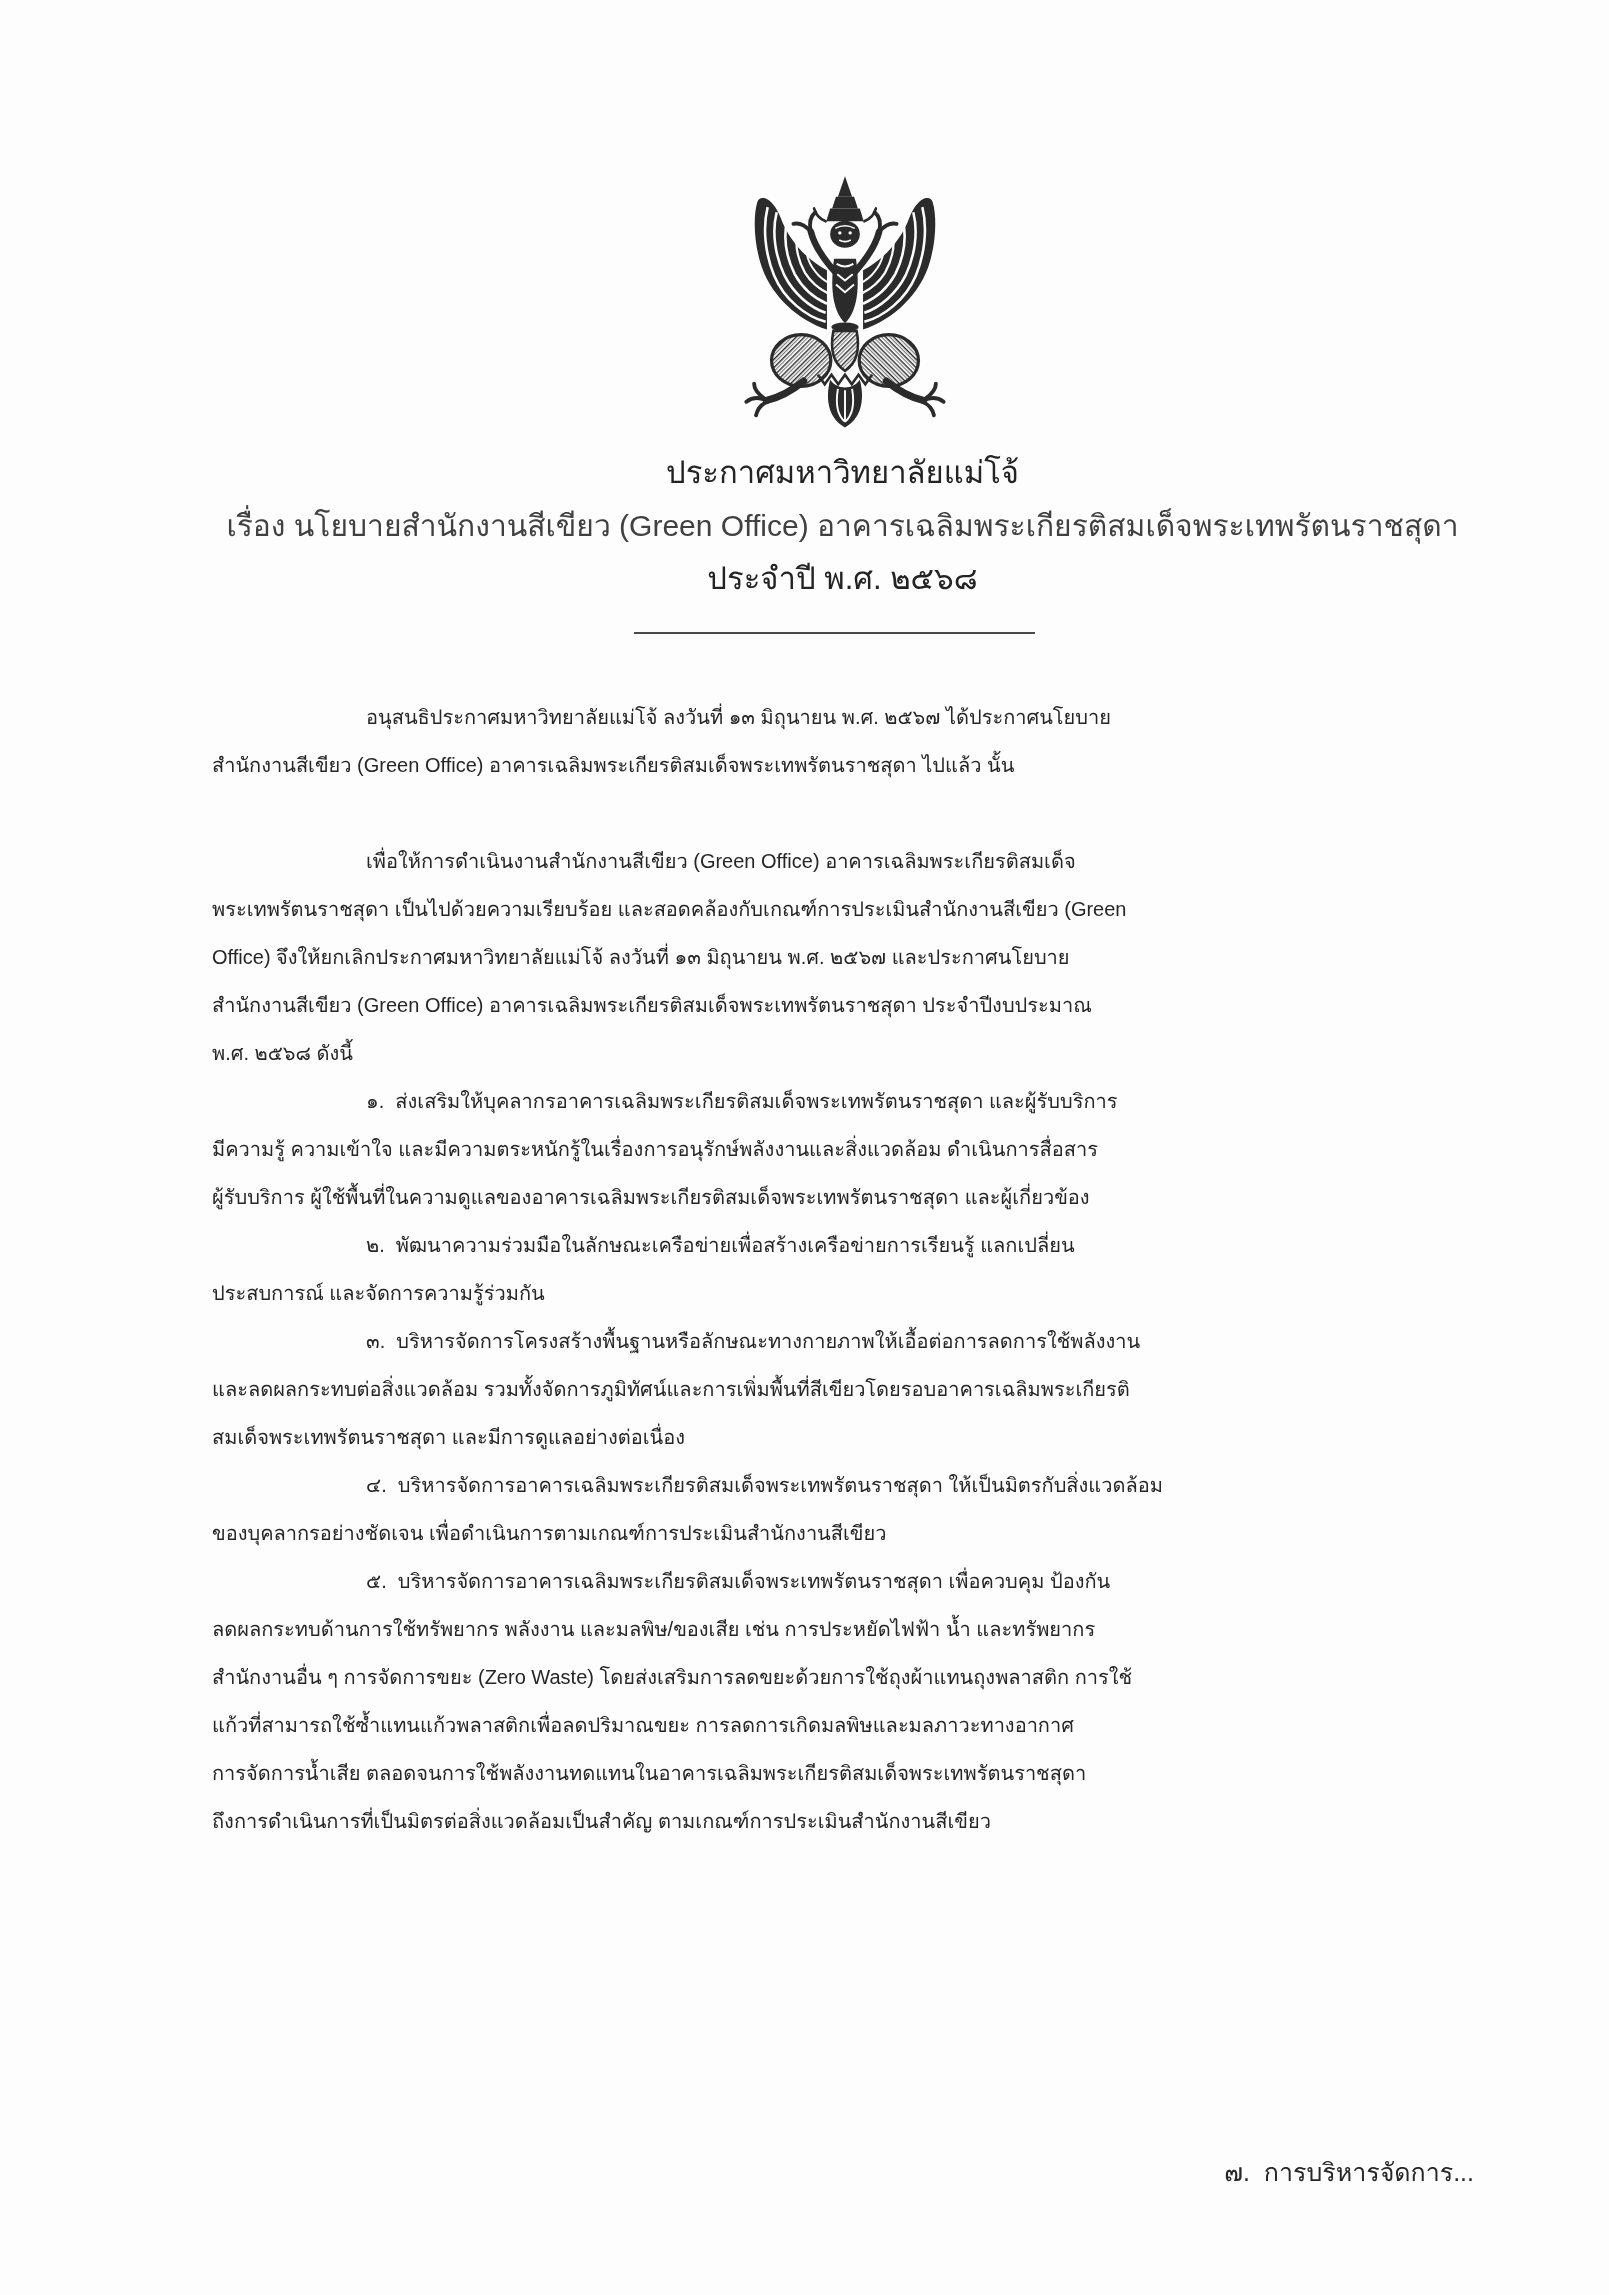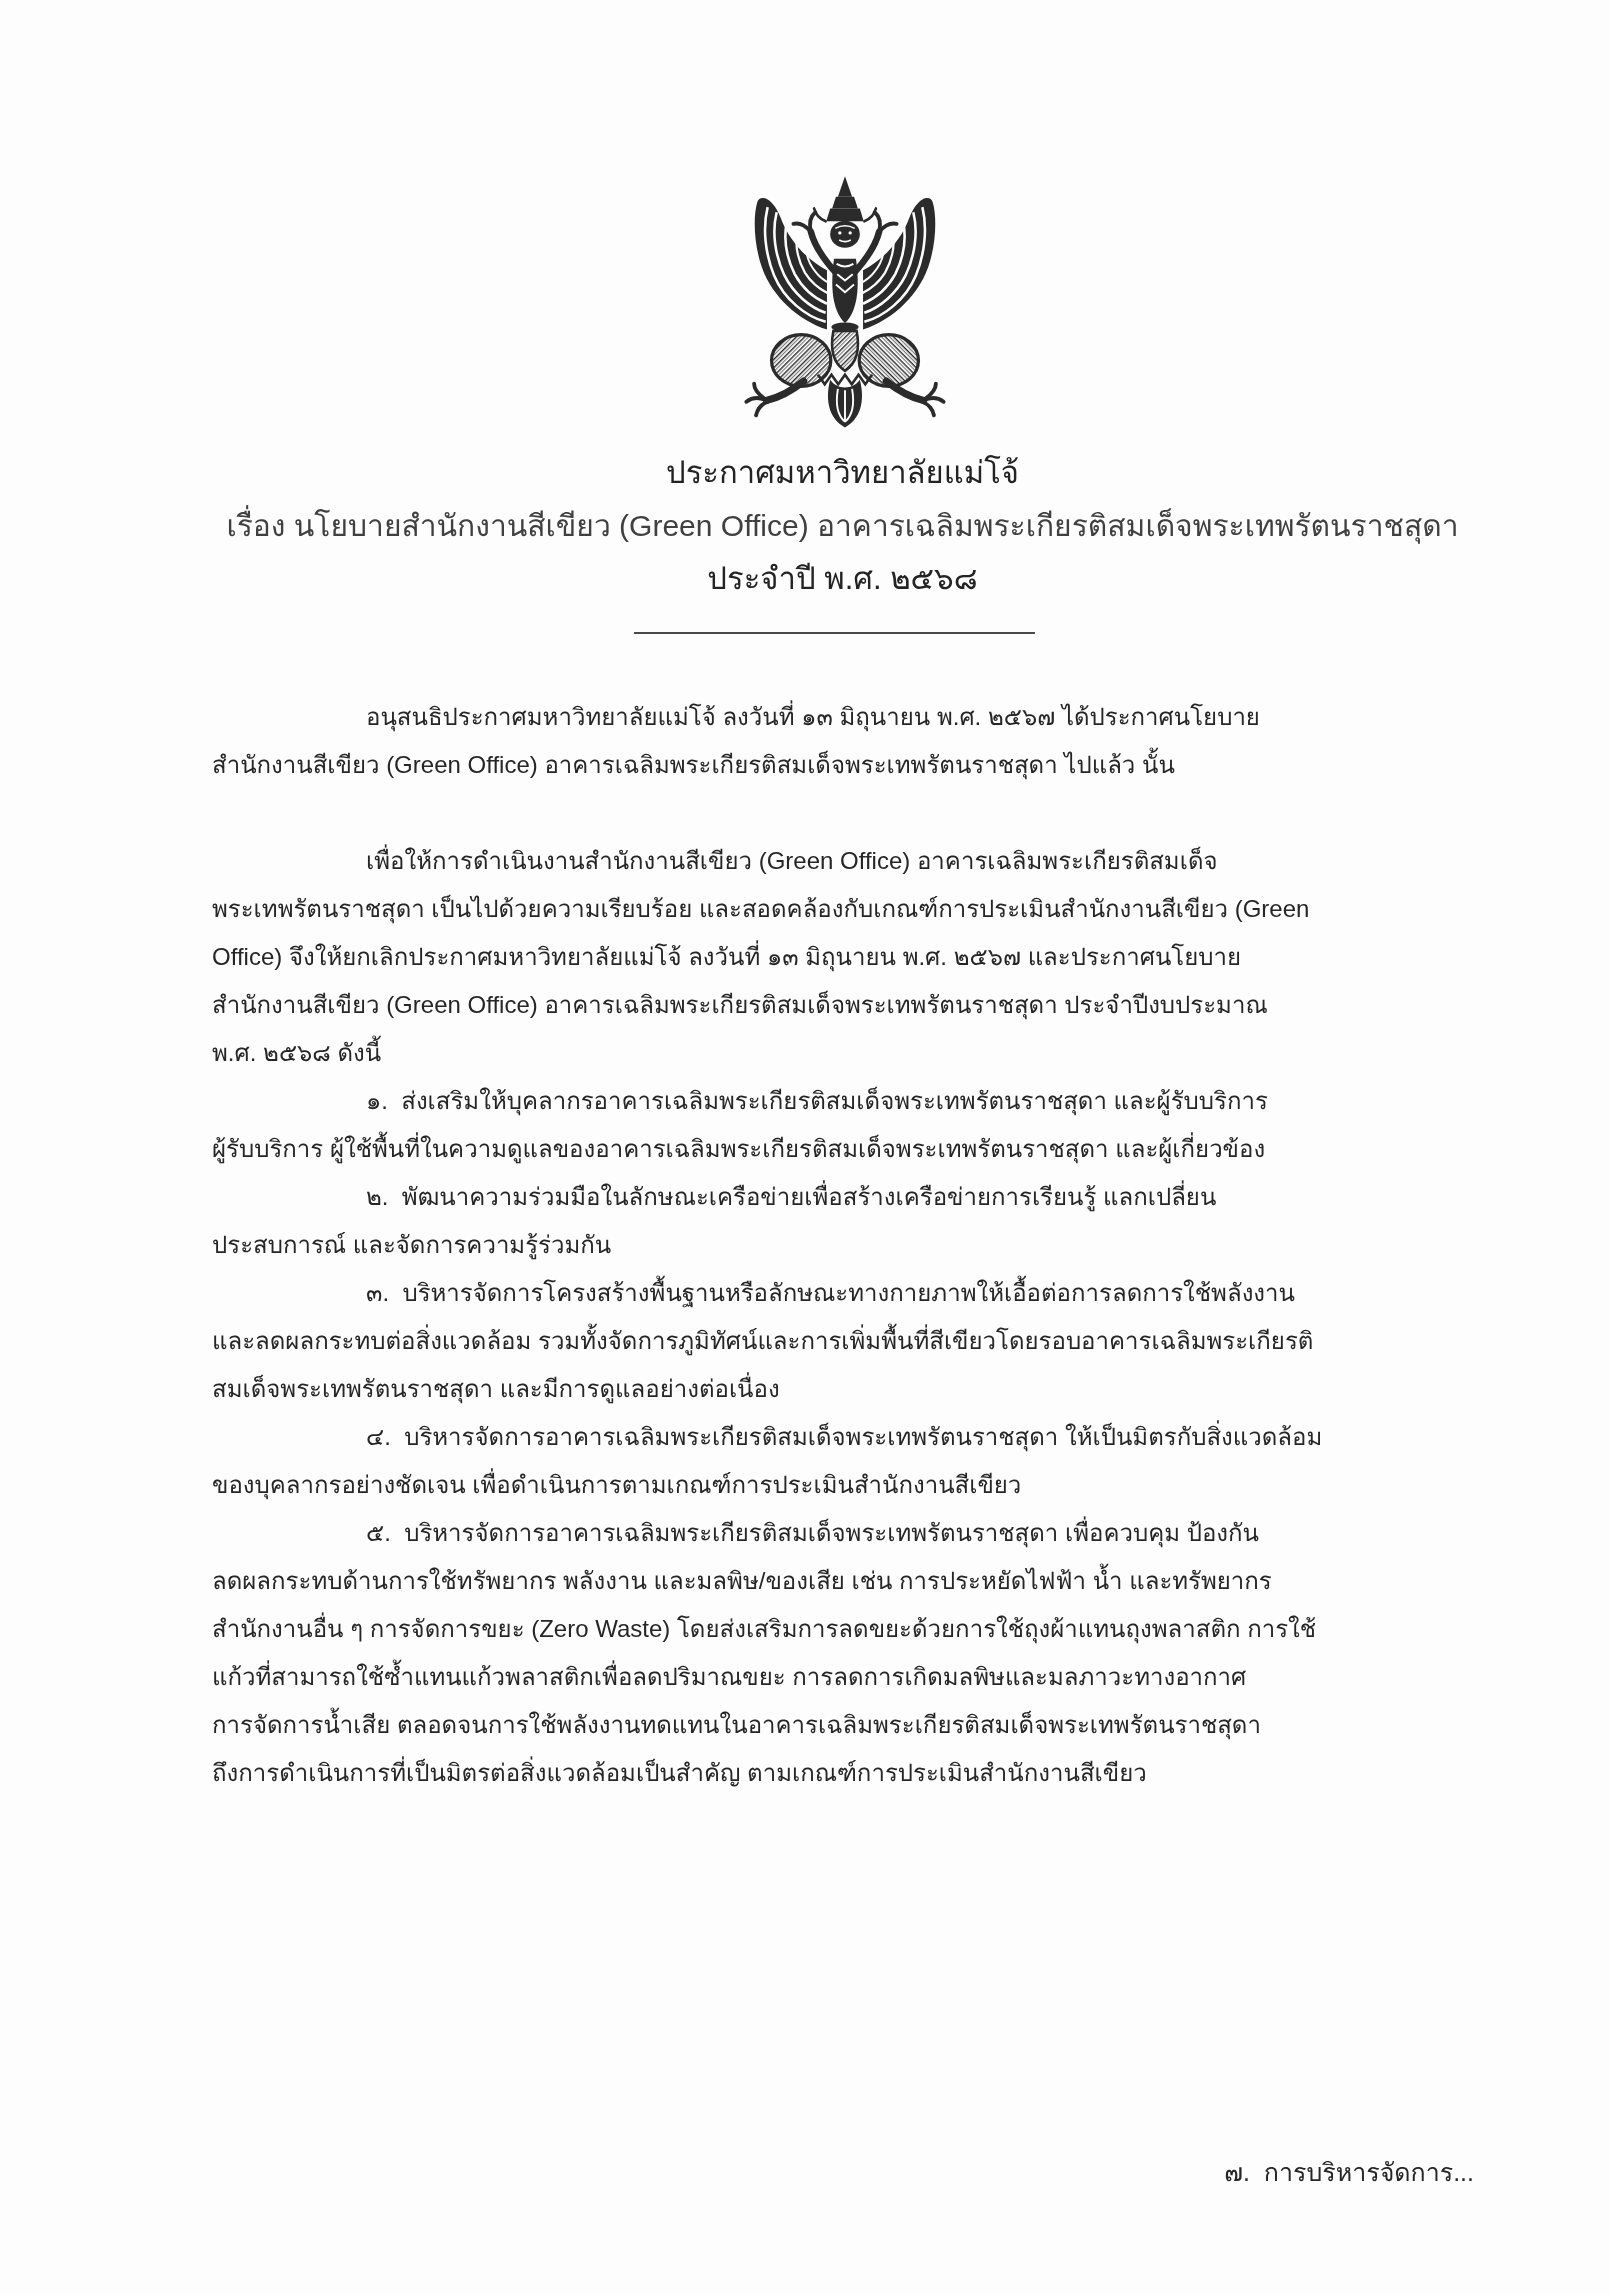--- a/index.html
+++ b/index.html
@@ -30,21 +30,21 @@
   .title-line2 {
     font-size: 30px; line-height: 53px; white-space: pre; color: #404040;
   }
   .divider {
     position: absolute; left: 634px; top: 632px;
     width: 401px; height: 2px; background: #4a4a4a;
   }
   .body-text {
     position: absolute; left: 212px; top: 693px;
     width: 1269px;
-    font-size: 24px; color: #262626;
+    font-size: 20px; color: #262626;
   }
   .line {
     height: 48px; line-height: 48px;
     white-space: pre;
   }
   .line.indent { padding-left: 154px; }
   .line.spacer { }
   .footer-note {
     position: absolute; right: 136px; top: 2152px;
     font-size: 25px; line-height: 40px; white-space: pre; color: #262626;
@@ -117,20 +117,21 @@
 
   <div class="line indent">อนุสนธิประกาศมหาวิทยาลัยแม่โจ้ ลงวันที่ ๑๓ มิถุนายน พ.ศ. ๒๕๖๗ ได้ประกาศนโยบาย</div>
       <div class="line">สำนักงานสีเขียว (Green Office) อาคารเฉลิมพระเกียรติสมเด็จพระเทพรัตนราชสุดา ไปแล้ว นั้น</div>
       <div class="line spacer"></div>
       <div class="line indent">เพื่อให้การดำเนินงานสำนักงานสีเขียว (Green Office) อาคารเฉลิมพระเกียรติสมเด็จ</div>
       <div class="line">พระเทพรัตนราชสุดา เป็นไปด้วยความเรียบร้อย และสอดคล้องกับเกณฑ์การประเมินสำนักงานสีเขียว (Green</div>
       <div class="line">Office) จึงให้ยกเลิกประกาศมหาวิทยาลัยแม่โจ้ ลงวันที่ ๑๓ มิถุนายน พ.ศ. ๒๕๖๗ และประกาศนโยบาย</div>
       <div class="line">สำนักงานสีเขียว (Green Office) อาคารเฉลิมพระเกียรติสมเด็จพระเทพรัตนราชสุดา ประจำปีงบประมาณ</div>
       <div class="line">พ.ศ. ๒๕๖๘ ดังนี้</div>
       <div class="line indent">๑.  ส่งเสริมให้บุคลากรอาคารเฉลิมพระเกียรติสมเด็จพระเทพรัตนราชสุดา และผู้รับบริการ</div>
+      <div class="line">มีความรู้ ความเข้าใจ และมีความตระหนักรู้ในเรื่องการอนุรักษ์พลังงานและสิ่งแวดล้อม ดำเนินการสื่อสาร</div>
       <div class="line">ผู้รับบริการ ผู้ใช้พื้นที่ในความดูแลของอาคารเฉลิมพระเกียรติสมเด็จพระเทพรัตนราชสุดา และผู้เกี่ยวข้อง</div>
       <div class="line indent">๒.  พัฒนาความร่วมมือในลักษณะเครือข่ายเพื่อสร้างเครือข่ายการเรียนรู้ แลกเปลี่ยน</div>
       <div class="line">ประสบการณ์ และจัดการความรู้ร่วมกัน</div>
       <div class="line indent">๓.  บริหารจัดการโครงสร้างพื้นฐานหรือลักษณะทางกายภาพให้เอื้อต่อการลดการใช้พลังงาน</div>
       <div class="line">และลดผลกระทบต่อสิ่งแวดล้อม รวมทั้งจัดการภูมิทัศน์และการเพิ่มพื้นที่สีเขียวโดยรอบอาคารเฉลิมพระเกียรติ</div>
       <div class="line">สมเด็จพระเทพรัตนราชสุดา และมีการดูแลอย่างต่อเนื่อง</div>
       <div class="line indent">๔.  บริหารจัดการอาคารเฉลิมพระเกียรติสมเด็จพระเทพรัตนราชสุดา ให้เป็นมิตรกับสิ่งแวดล้อม</div>
       <div class="line">ของบุคลากรอย่างชัดเจน เพื่อดำเนินการตามเกณฑ์การประเมินสำนักงานสีเขียว</div>
       <div class="line indent">๕.  บริหารจัดการอาคารเฉลิมพระเกียรติสมเด็จพระเทพรัตนราชสุดา เพื่อควบคุม ป้องกัน</div>
       <div class="line">ลดผลกระทบด้านการใช้ทรัพยากร พลังงาน และมลพิษ/ของเสีย เช่น การประหยัดไฟฟ้า น้ำ และทรัพยากร</div>

